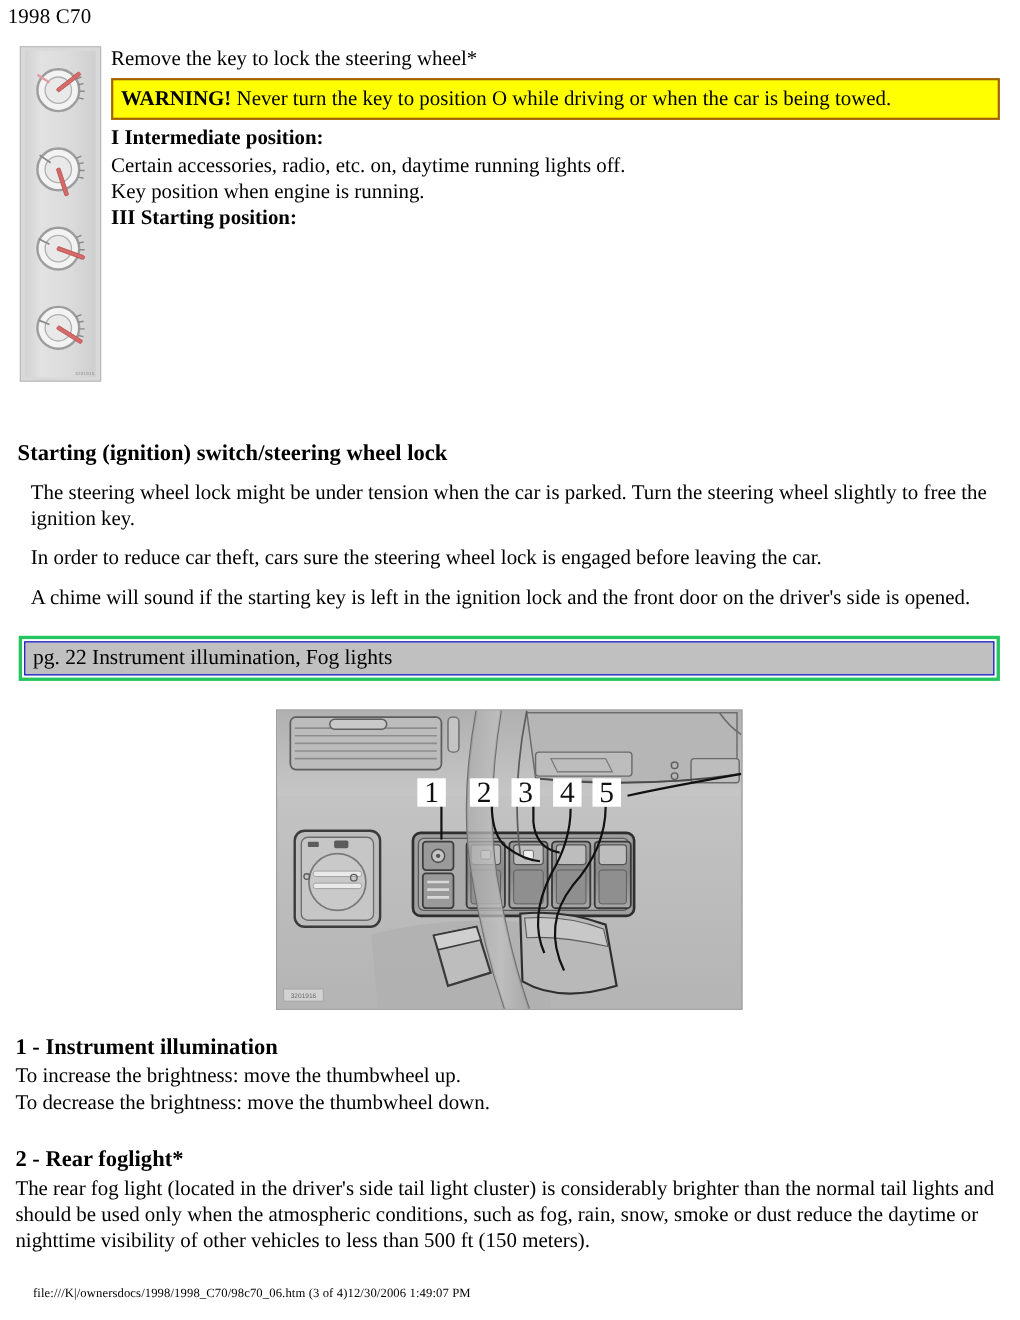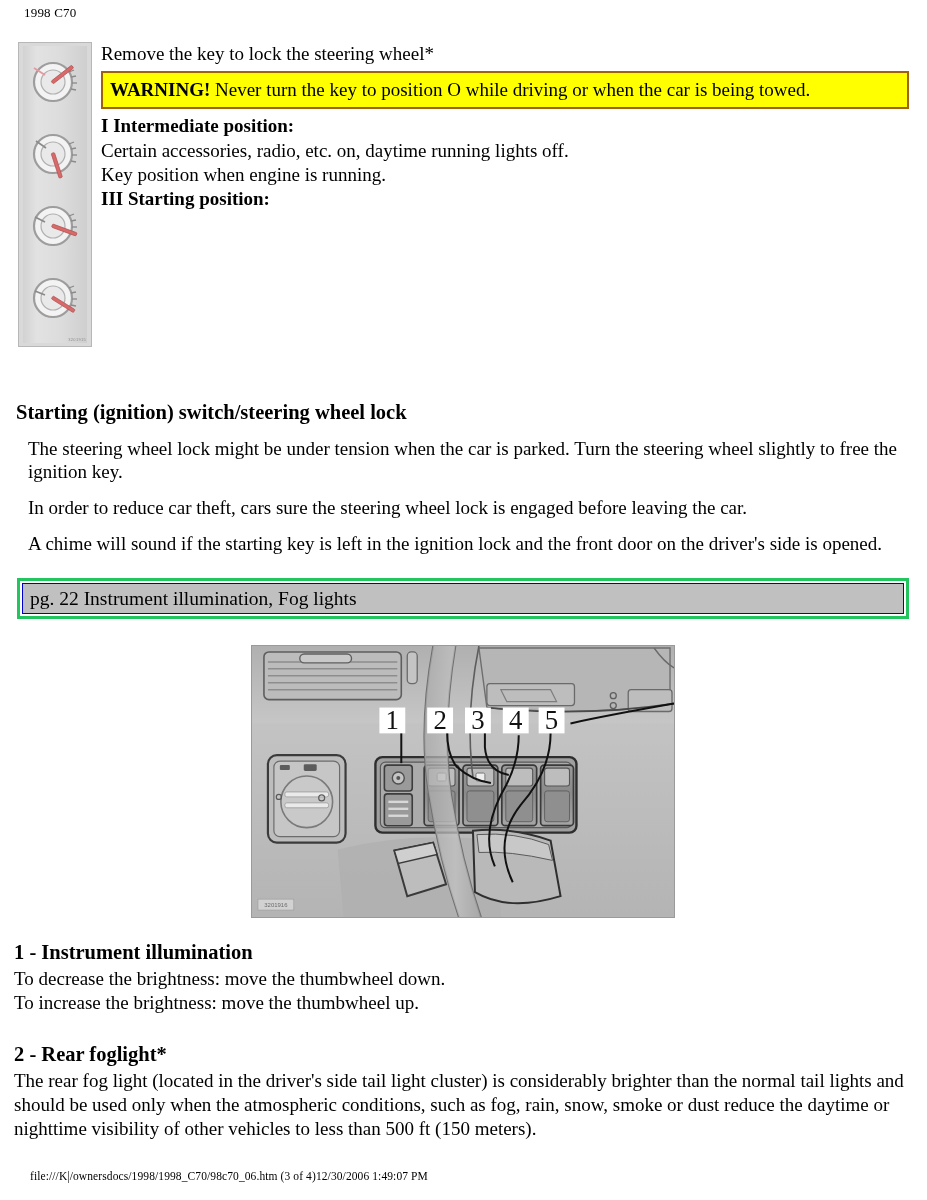--- a/index.html
+++ b/index.html
@@ -14,22 +14,22 @@
     overflow: hidden;
     font-family: "Liberation Serif", "DejaVu Serif", serif;
     color: #000000;
     position: relative;
   }
 
   
   .page-header {
     position: absolute;
     top: 5px;
-    left: 24px;
-    font-size: 13px;
+    left: 7px;
+    font-size: 19px;
     letter-spacing: 0.2px;
     font-family: Liberation Serif, serif;
   }
 
   
   .top-block {
     position: absolute;
     top: 42px;
     left: 18px;
     width: 891px;
@@ -422,22 +422,22 @@
       <text x="301" y="84" font-family="Liberation Serif, serif" font-size="27" fill="#111" text-anchor="middle">5</text>
     </g>
 
     <rect x="6" y="255" width="36" height="11" fill="#d2d2d2" stroke="#9a9a9a" stroke-width="0.6"></rect>
     <text x="24" y="263" font-family="Liberation Sans, sans-serif" font-size="6" fill="#6a6a6a" text-anchor="middle">3201916</text>
   </svg>
 </div>
 
 <div class="bottom-block">
   <h2 class="item-head">1 - Instrument illumination</h2>
+  <p>To increase the brightness: move the thumbwheel up.</p>
   <p>To decrease the brightness: move the thumbwheel down.</p>
-  <p>To increase the brightness: move the thumbwheel up.</p>
 
   <div class="spacer-lg"></div>
 
   <h2 class="item-head">2 - Rear foglight*</h2>
   <p>The rear fog light (located in the driver's side tail light cluster) is considerably brighter than the normal tail lights and should be used only when the atmospheric conditions, such as fog, rain, snow, smoke or dust reduce the daytime or nighttime visibility of other vehicles to less than 500 ft (150 meters).</p>
 </div>
 
 <div class="page-footer">file:///K|/ownersdocs/1998/1998_C70/98c70_06.htm (3 of 4)12/30/2006 1:49:07 PM</div>
 
 </body></html>

